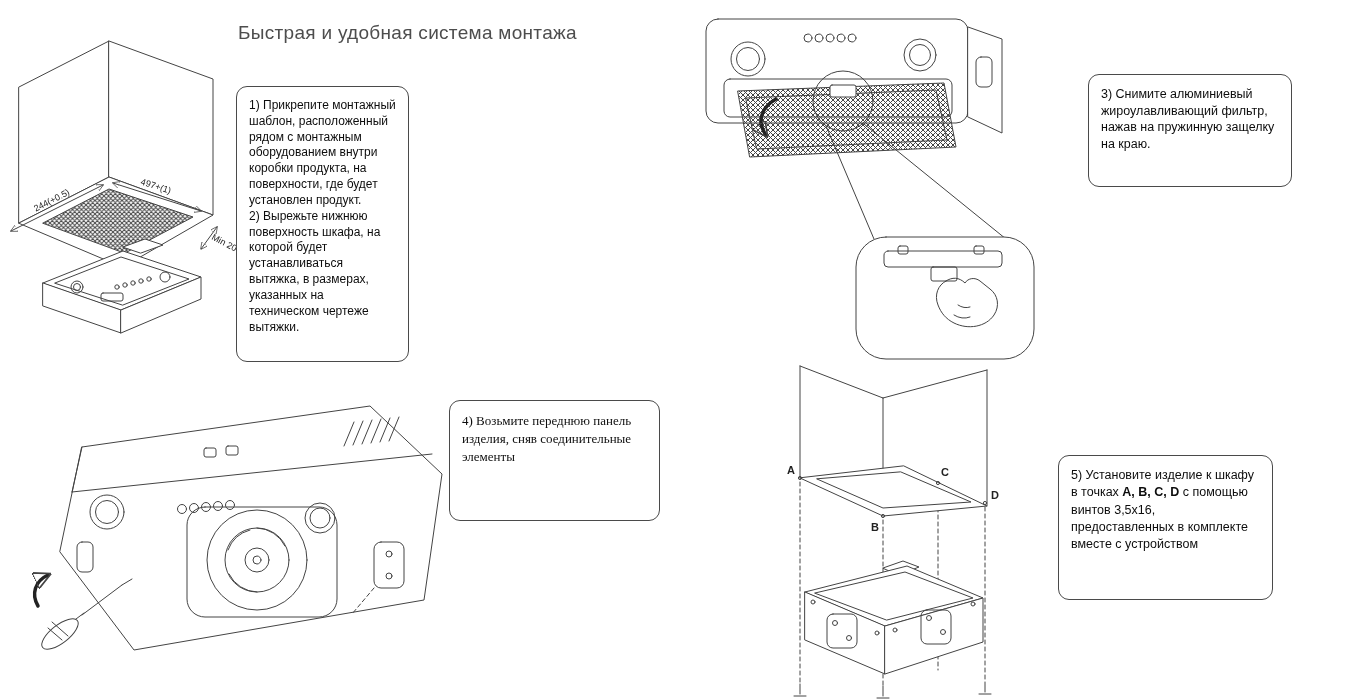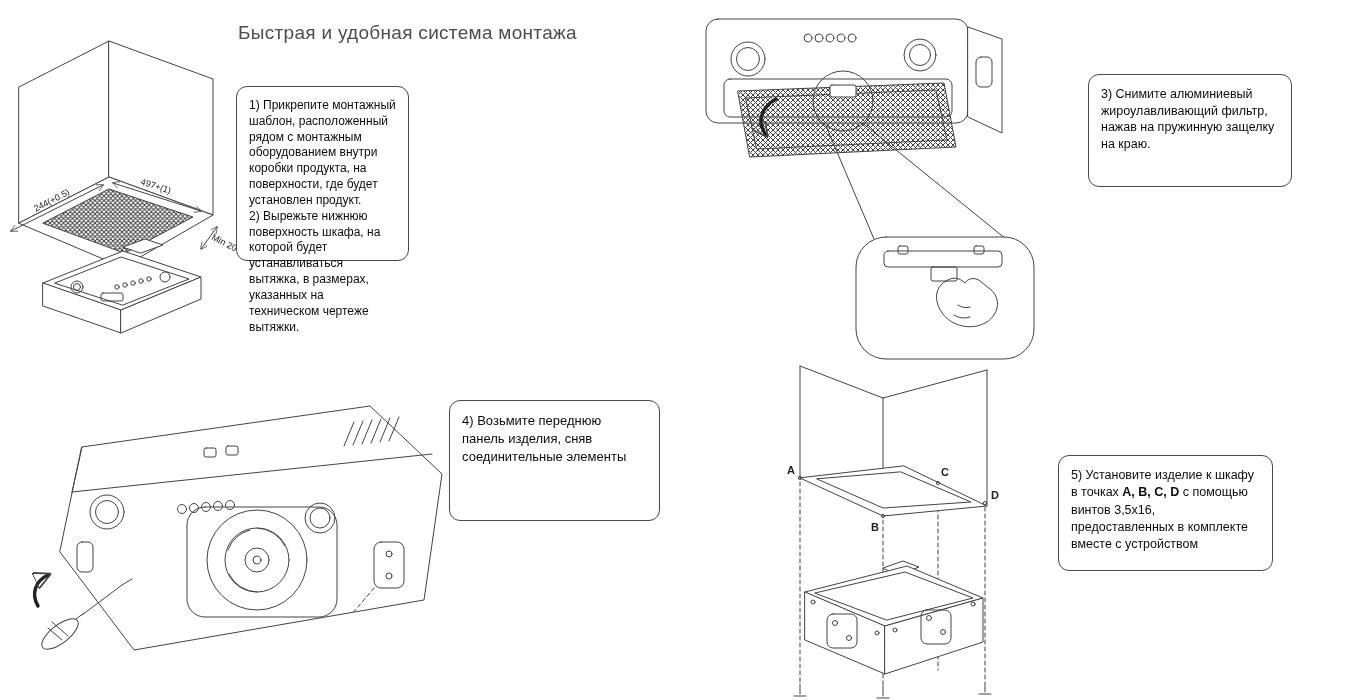--- a/index.html
+++ b/index.html
@@ -10,24 +10,24 @@
   .title {
     position:absolute; left:238px; top:22px;
     font-size:19px; font-weight:400; color:#4d4d4d; letter-spacing:.3px;
   }
 
   .callout {
     position:absolute; border:1px solid #4a4a4a; border-radius:11px;
     background:#fff; padding:11px 12px; font-size:12px; line-height:1.32; color:#0d0d0d;
   }
   .callout p { margin:0; }
-  .c1 { left:236px; top:86px;  width:173px; height:175px; }
+  .c1 { left:236px; top:86px;  width:173px; height:276px; }
   .c3 { left:1088px; top:74px; width:204px; height:113px; font-size:12.5px; }
-  .c4 { left:449px; top:400px; width:211px; height:121px; font-size:13px; line-height:1.4; }
-  .c5 { left:1058px; top:455px; width:215px; height:116px; font-size:12.5px; line-height:1.38; }
+  .c4 { left:449px; top:400px; width:211px; height:121px; font-size:13px; line-height:1.4;font-family:Liberation Serif, serif; }
+  .c5 { left:1058px; top:455px; width:215px; height:145px; font-size:12.5px; line-height:1.38; }
 
   svg.diag { position:absolute; overflow:visible; }
   .d1 { left:5px;   top:25px; }
   .d2 { left:688px; top:5px; }
   .d3 { left:22px;  top:392px; }
   .d4 { left:735px; top:352px; }
 
   svg.diag path, svg.diag line, svg.diag polygon, svg.diag polyline,
   svg.diag circle, svg.diag rect, svg.diag ellipse {
     stroke:#444; stroke-width:1; fill:none; stroke-linecap:round; stroke-linejoin:round;

